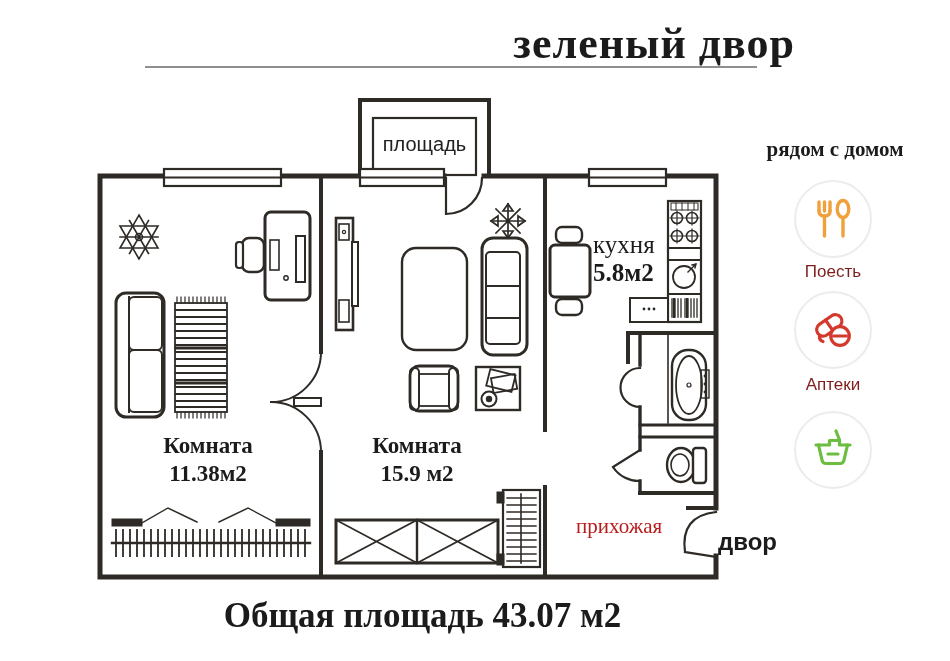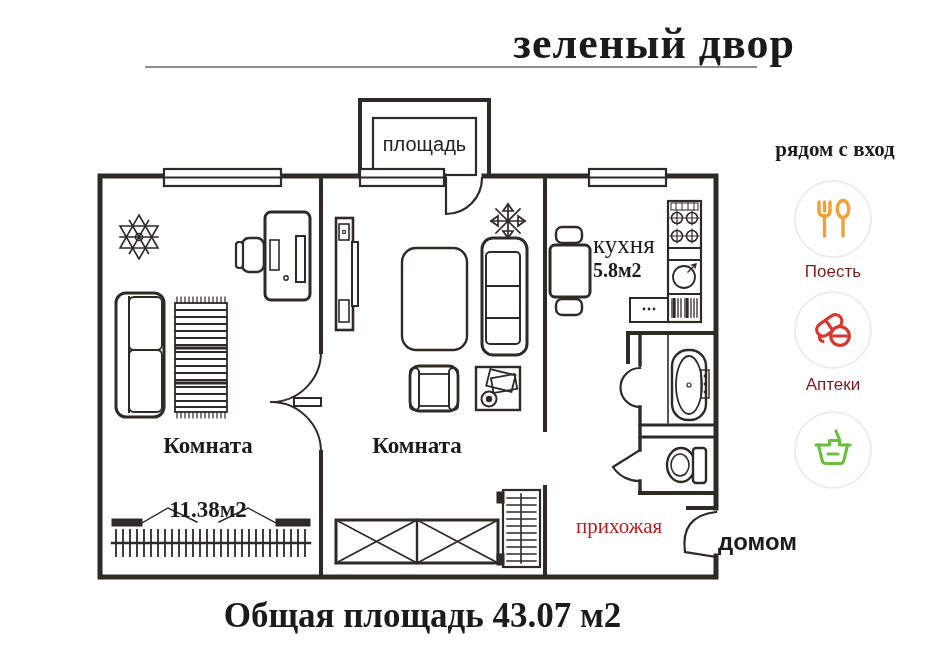--- a/index.html
+++ b/index.html
@@ -6,23 +6,23 @@
   .stage{position:relative;width:950px;height:661px;background:#ffffff;overflow:hidden;
          font-family:"Liberation Serif","DejaVu Serif",serif;color:#1b1b1b;}
   .abs{position:absolute;}
   .title{left:145px;top:18px;width:650px;text-align:right;font-size:44px;font-weight:bold;letter-spacing:1px;}
   .title-underline{left:145px;top:66px;width:612px;height:2px;background:#8F8F8F;}
   .total-area{left:95px;top:596px;width:655px;text-align:center;font-size:35px;font-weight:bold;}
   .plan-label{line-height:1.05;}
   .balcony-label{left:373px;top:134px;width:103px;text-align:center;font-size:20px;
                  font-family:"Liberation Sans","DejaVu Sans",sans-serif;color:#222;}
   .kitchen-name{left:593px;top:232px;font-size:25px;font-weight:normal;}
-  .kitchen-area{left:593px;top:260px;font-size:20px;font-weight:bold;}
+  .kitchen-area{left:593px;top:260px;font-size:25px;font-weight:bold;}
   .room1-name{left:133px;top:434px;width:150px;text-align:center;font-size:23px;font-weight:bold;}
-  .room1-area{left:133px;top:462px;width:150px;text-align:center;font-size:23px;font-weight:bold;margin-top:36px;}
+  .room1-area{left:133px;top:462px;width:150px;text-align:center;font-size:23px;font-weight:bold;}
   .room2-name{left:342px;top:434px;width:150px;text-align:center;font-size:23px;font-weight:bold;}
   .room2-area{left:342px;top:462px;width:150px;text-align:center;font-size:23px;font-weight:bold;}
   .hallway-label{left:576px;top:515px;font-size:21px;color:#b91c1c;}
   .entrance-label{left:718px;top:529px;font-size:24px;font-weight:bold;
                   font-family:"Liberation Sans","DejaVu Sans",sans-serif;}
   .nearby-heading{left:750px;top:137px;width:170px;text-align:center;font-size:21px;font-weight:bold;}
   .poi-circle{width:78px;height:78px;border-radius:50%;background:#fff;border:2px solid #ECECEC;box-sizing:border-box;}
   .poi-label{width:170px;text-align:center;font-size:17px;color:#7f1d1d;
              font-family:"Liberation Sans","DejaVu Sans",sans-serif;}
   .c1{left:794px;top:180px;} .c2{left:794px;top:291px;} .c3{left:794px;top:411px;}
@@ -212,25 +212,26 @@
 
   <div class="abs title">зеленый двор</div>
   <div class="abs title-underline"></div>
 
   <div class="abs plan-label balcony-label">площадь</div>
   <div class="abs plan-label kitchen-name">кухня</div>
   <div class="abs plan-label kitchen-area">5.8м2</div>
   <div class="abs plan-label room1-name">Комната</div>
   <div class="abs plan-label room1-area">11.38м2</div>
   <div class="abs plan-label room2-name">Комната</div>
+  <div class="abs plan-label room2-area">15.9 м2</div>
   <div class="abs plan-label hallway-label">прихожая</div>
-  <div class="abs plan-label entrance-label">домом</div>
+  <div class="abs plan-label entrance-label">двор</div>
   <div class="abs total-area">Общая площадь 43.07 м2</div>
 
-  <div class="abs nearby-heading">рядом с вход</div>
+  <div class="abs nearby-heading">рядом с домом</div>
 
   <div class="abs poi-circle c1"></div>
   <svg class="abs i1" width="48" height="48" viewBox="0 0 48 48">
     <g fill="none" stroke="#F0A13C" stroke-width="3.4" stroke-linecap="round" stroke-linejoin="round">
       <path d="M10 7 V16 M15.5 7 V16 M21 7 V16"></path>
       <path d="M10 16 Q10 21 15.5 21 Q21 21 21 16"></path>
       <path d="M15.5 21 V41"></path>
       <ellipse cx="34" cy="14" rx="5.8" ry="8.5"></ellipse>
       <path d="M34 22.5 V41"></path>
     </g>

